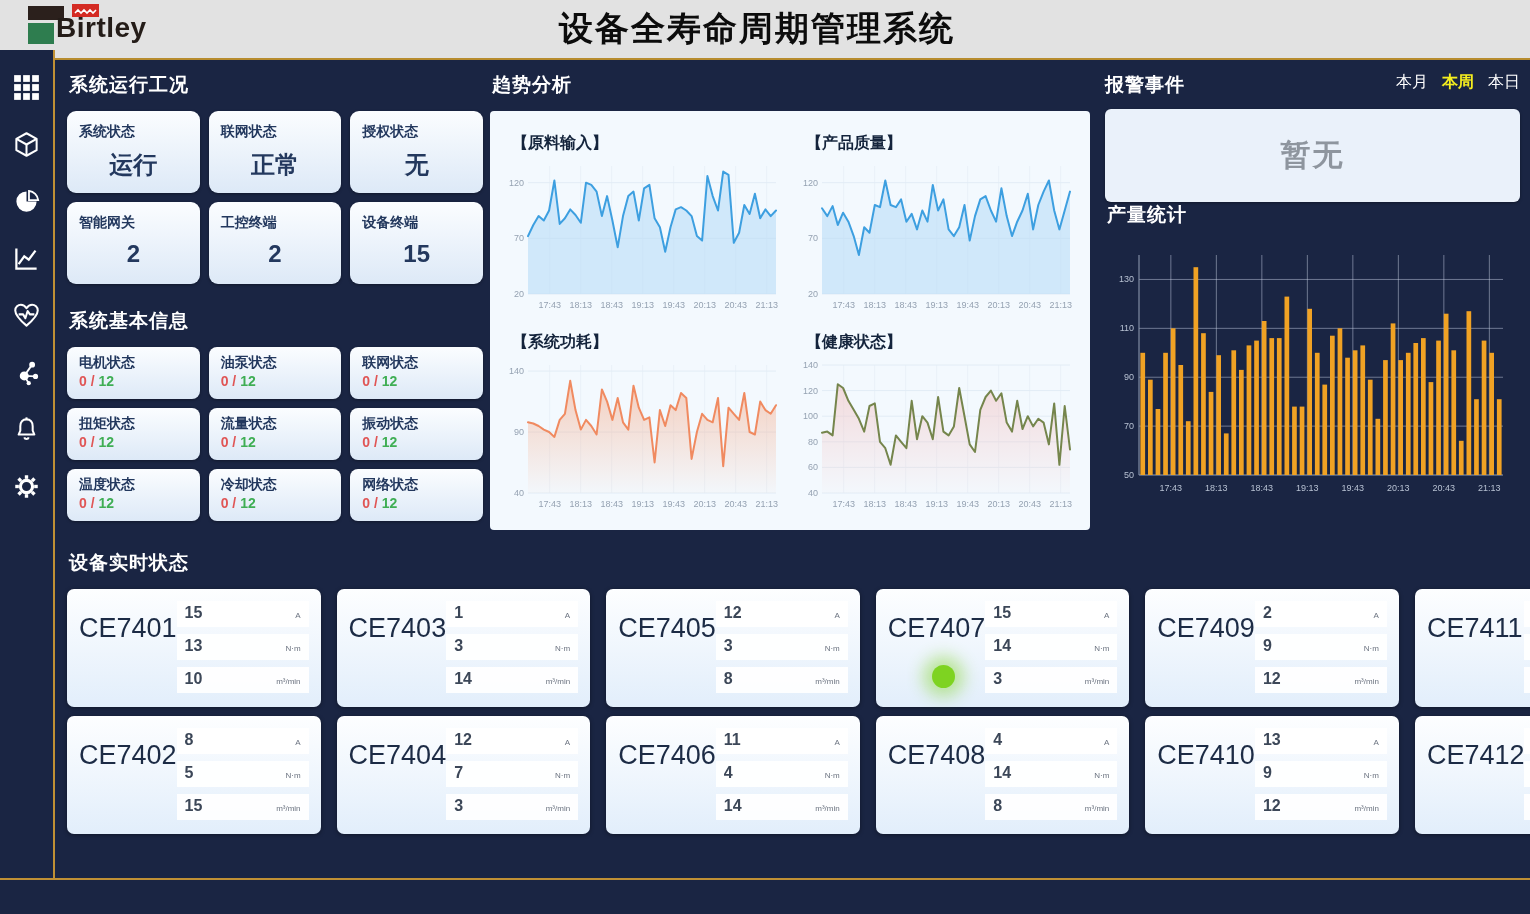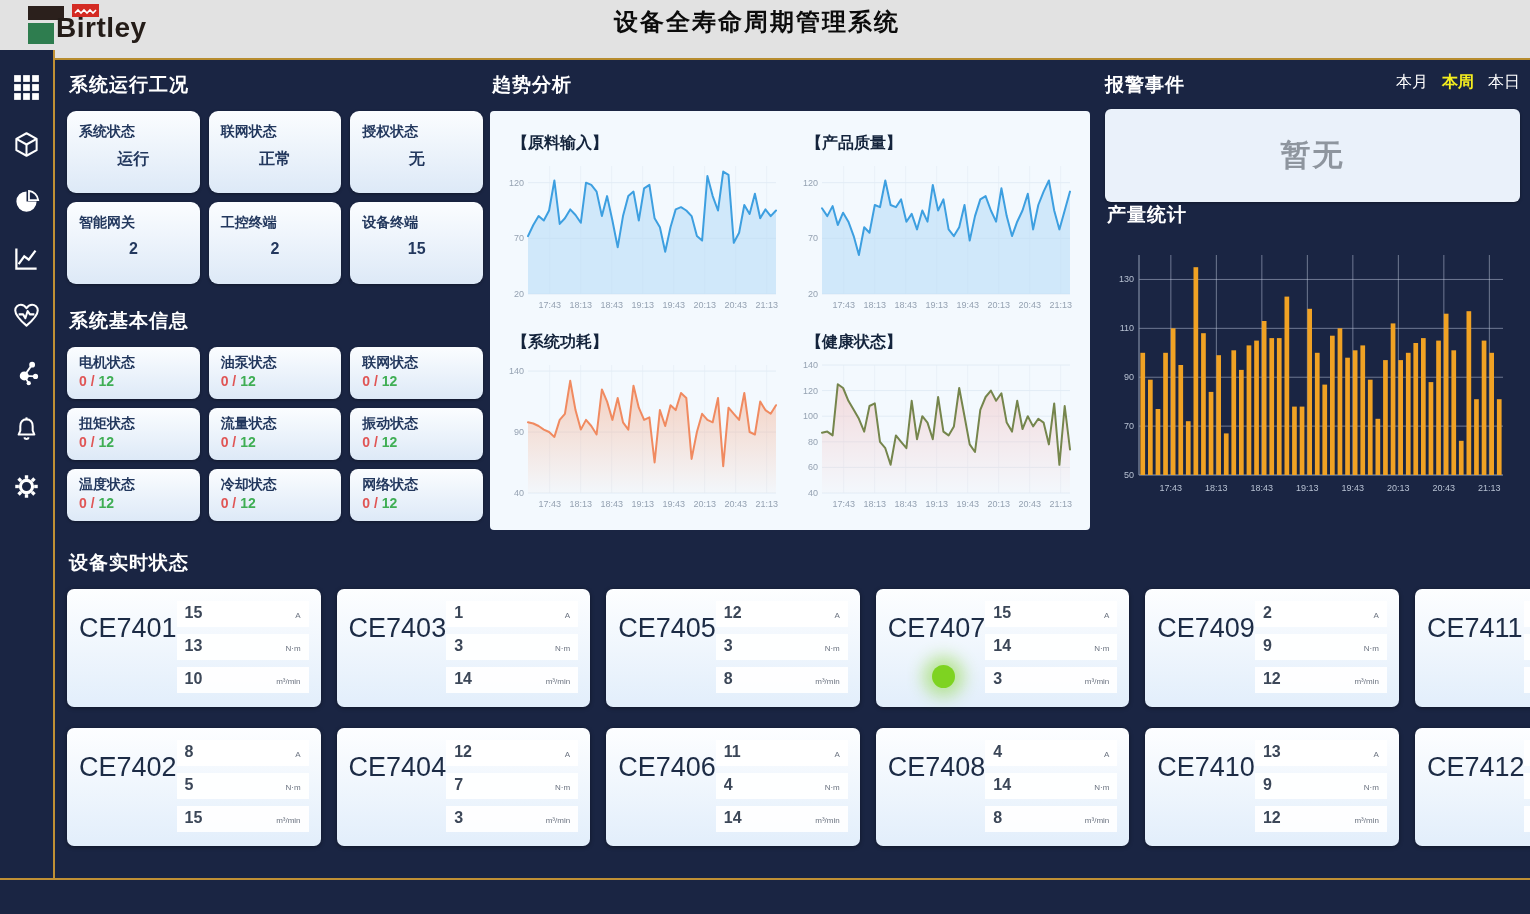--- a/index.html
+++ b/index.html
@@ -3,21 +3,21 @@
 <meta charset="utf-8">
 <style>
   * { box-sizing: border-box; margin: 0; padding: 0; }
   body { font-family: "Liberation Sans", "DejaVu Sans", sans-serif; background:#0d1630; }
   .app { position:relative; width:1530px; height:914px; background:#1a2543; overflow:hidden; }
 
   
   .topbar { position:absolute; top:0; left:0; right:0; height:60px; background:#e2e2e2;
             border-bottom:2px solid #b78c2e; }
   .page-title { position:absolute; left:0; right:16px; top:6px; text-align:center;
-            font-size:24px; font-weight:bold; color:#0c0c0c; letter-spacing:2px; }
+            font-size:34px; font-weight:bold; color:#0c0c0c; letter-spacing:2px; }
   .logo { position:absolute; left:28px; top:4px; width:130px; height:40px; }
   .lg-dark { position:absolute; left:0; top:2px; width:36px; height:14px; background:#2b201c; }
   .lg-red  { position:absolute; left:44px; top:0; width:27px; height:13px; background:#d42b23; }
   .lg-green{ position:absolute; left:0; top:19px; width:26px; height:21px; background:#2e7d4f; }
   .lg-text { position:absolute; left:28px; top:8px; font-size:28px; font-weight:bold; color:#241c18; letter-spacing:0.5px;}
 
   
   .sidebar { position:absolute; left:0; top:50px; bottom:36px; width:55px; background:#1a2543;
              border-right:2px solid #c09035; display:flex; flex-direction:column; align-items:center;
              padding-top:24px; gap:27px; }
@@ -30,21 +30,21 @@
 
   .content { position:absolute; left:57px; top:50px; right:0; bottom:38px; }
   h2.sec { color:#fff; font-size:19px; font-weight:bold; letter-spacing:1px; margin:0 0 13px 2px; }
 
   
   .col-left { position:absolute; left:10px; top:22px; width:416px; }
   .status-grid { display:grid; grid-template-columns:repeat(3,1fr); gap:9px; margin-bottom:24px; }
   .s-card { background:linear-gradient(180deg,#fbfdff,#dde9f7); border-radius:9px; height:82px;
             padding:12px 12px; box-shadow:0 1px 3px rgba(0,0,0,.35); }
   .s-label { font-size:14px; font-weight:bold; color:#23385e; }
-  .s-value { text-align:center; font-size:16px; font-weight:bold; color:#23385e; margin-top:8px; }
+  .s-value { text-align:center; font-size:24px; font-weight:bold; color:#23385e; margin-top:8px; }
   .info-grid { display:grid; grid-template-columns:repeat(3,1fr); gap:9px; }
   .i-card { background:linear-gradient(180deg,#fbfdff,#dde9f7); border-radius:8px; height:52px;
             padding:7px 12px; box-shadow:0 1px 3px rgba(0,0,0,.35); }
   .i-count { font-size:14px; font-weight:bold; margin-top:1px; }
   .i-count .red { color:#e05555; }
   .i-count .green { color:#3fae54; }
 
   
   .col-mid { position:absolute; left:433px; top:22px; width:600px; }
   .trend-panel { background:#f3f9fe; border-radius:4px; padding:8px 6px 13px 6px;
@@ -61,21 +61,21 @@
   .tab.active { color:#f5ee1e; font-weight:bold; }
   .alarm-card { height:93px; background:#eaf1fa; border-radius:6px; display:flex;
                 align-items:center; justify-content:center; box-shadow:0 1px 3px rgba(0,0,0,.35); }
   .alarm-empty { font-size:30px; font-weight:bold; color:#8e959e; letter-spacing:2px; }
   .prod-title { margin-top:26px; }
   .prod-chart svg { display:block; }
   .prod-chart text { font-size:9px; fill:#b7c1d2; }
 
   
   .devices { position:absolute; left:10px; top:500px; width:1460px; }
-  .device-grid { display:grid; grid-template-columns:repeat(6,1fr); gap:21px 16px; margin-top:2px; }
+  .device-grid { display:grid; grid-template-columns:repeat(6,1fr); gap:9px 16px; margin-top:2px; }
   .device-card { position:relative; height:118px; border-radius:7px; cursor:pointer;
                  background:linear-gradient(180deg,#fdfeff,#e2eefb);
                  box-shadow:0 1px 4px rgba(0,0,0,.4); padding:10px 12px; display:flex; }
   .device-name { flex:1; font-size:27px; font-weight:500; color:#1c2b45; margin-top:14px; }
   .device-metrics { width:132px; display:flex; flex-direction:column; gap:7px; margin-top:2px; }
   .metric { background:rgba(255,255,255,.92); height:26px; padding:3px 8px 0 8px;
             display:flex; justify-content:space-between; align-items:baseline; }
   .mv { font-size:16px; font-weight:bold; color:#3c4758; }
   .mu { font-size:8px; color:#6b7380; }
   .status-dot { position:absolute; left:56px; top:76px; width:23px; height:23px; border-radius:50%;

